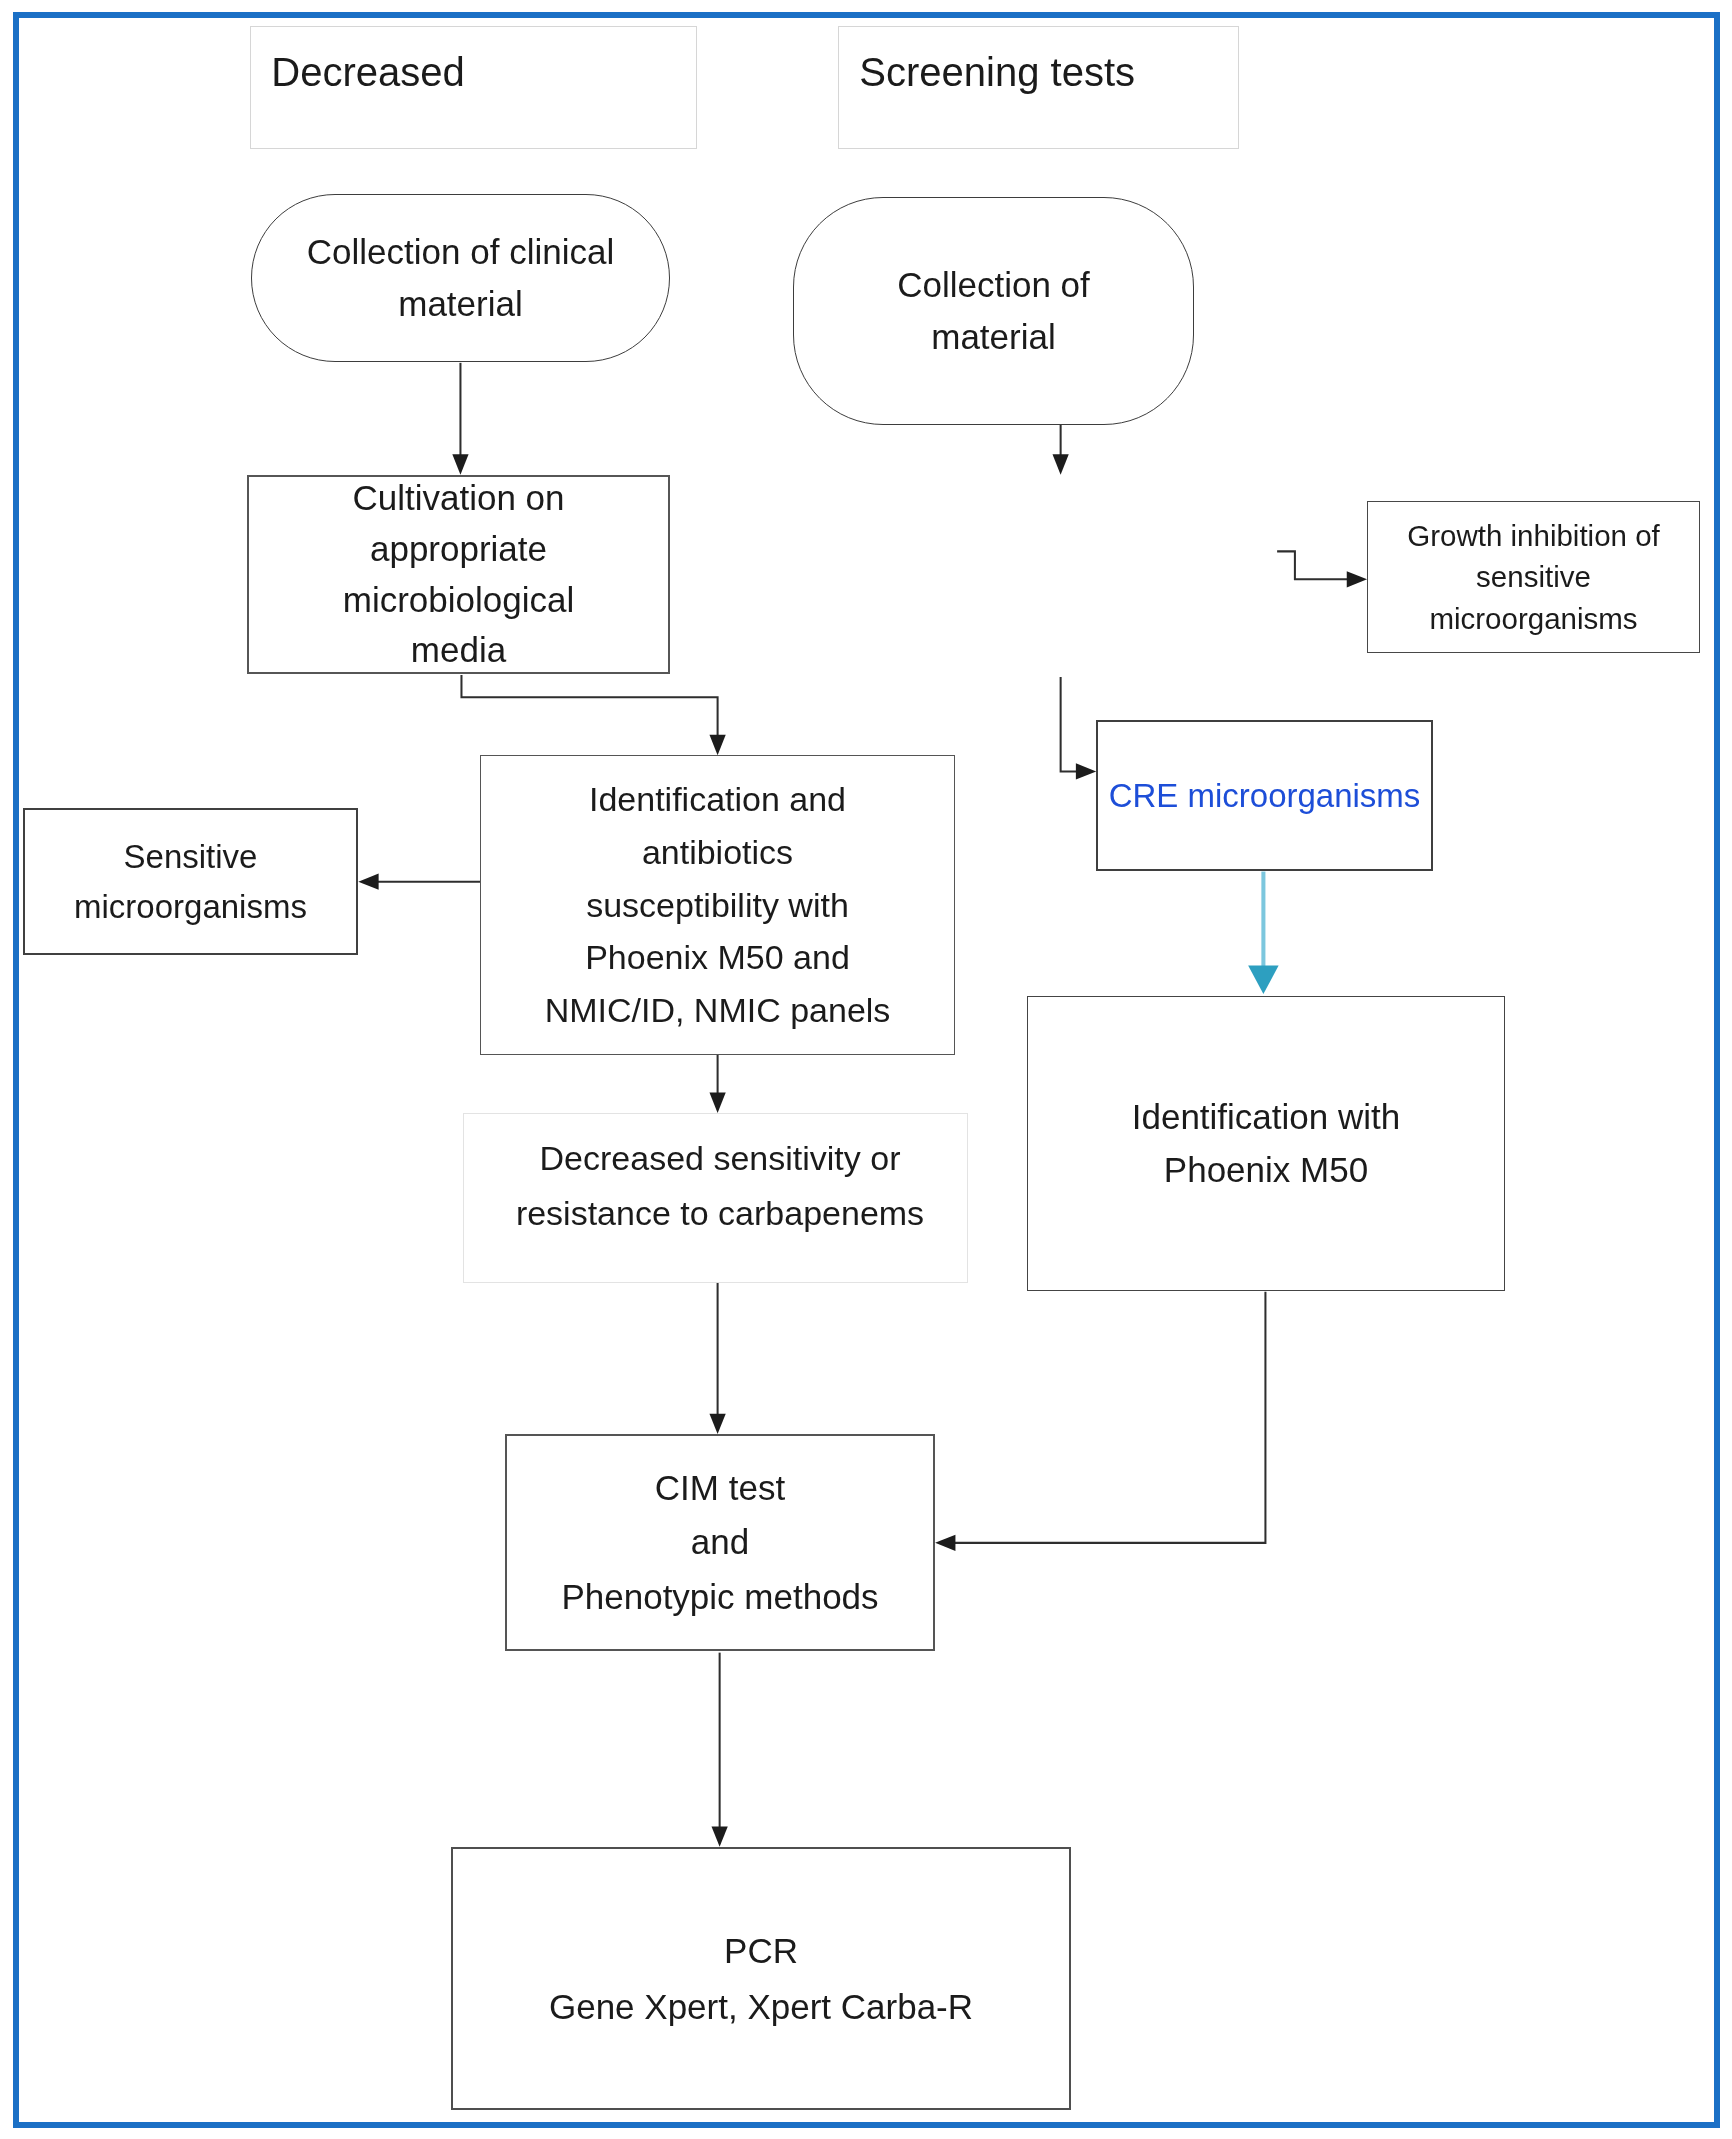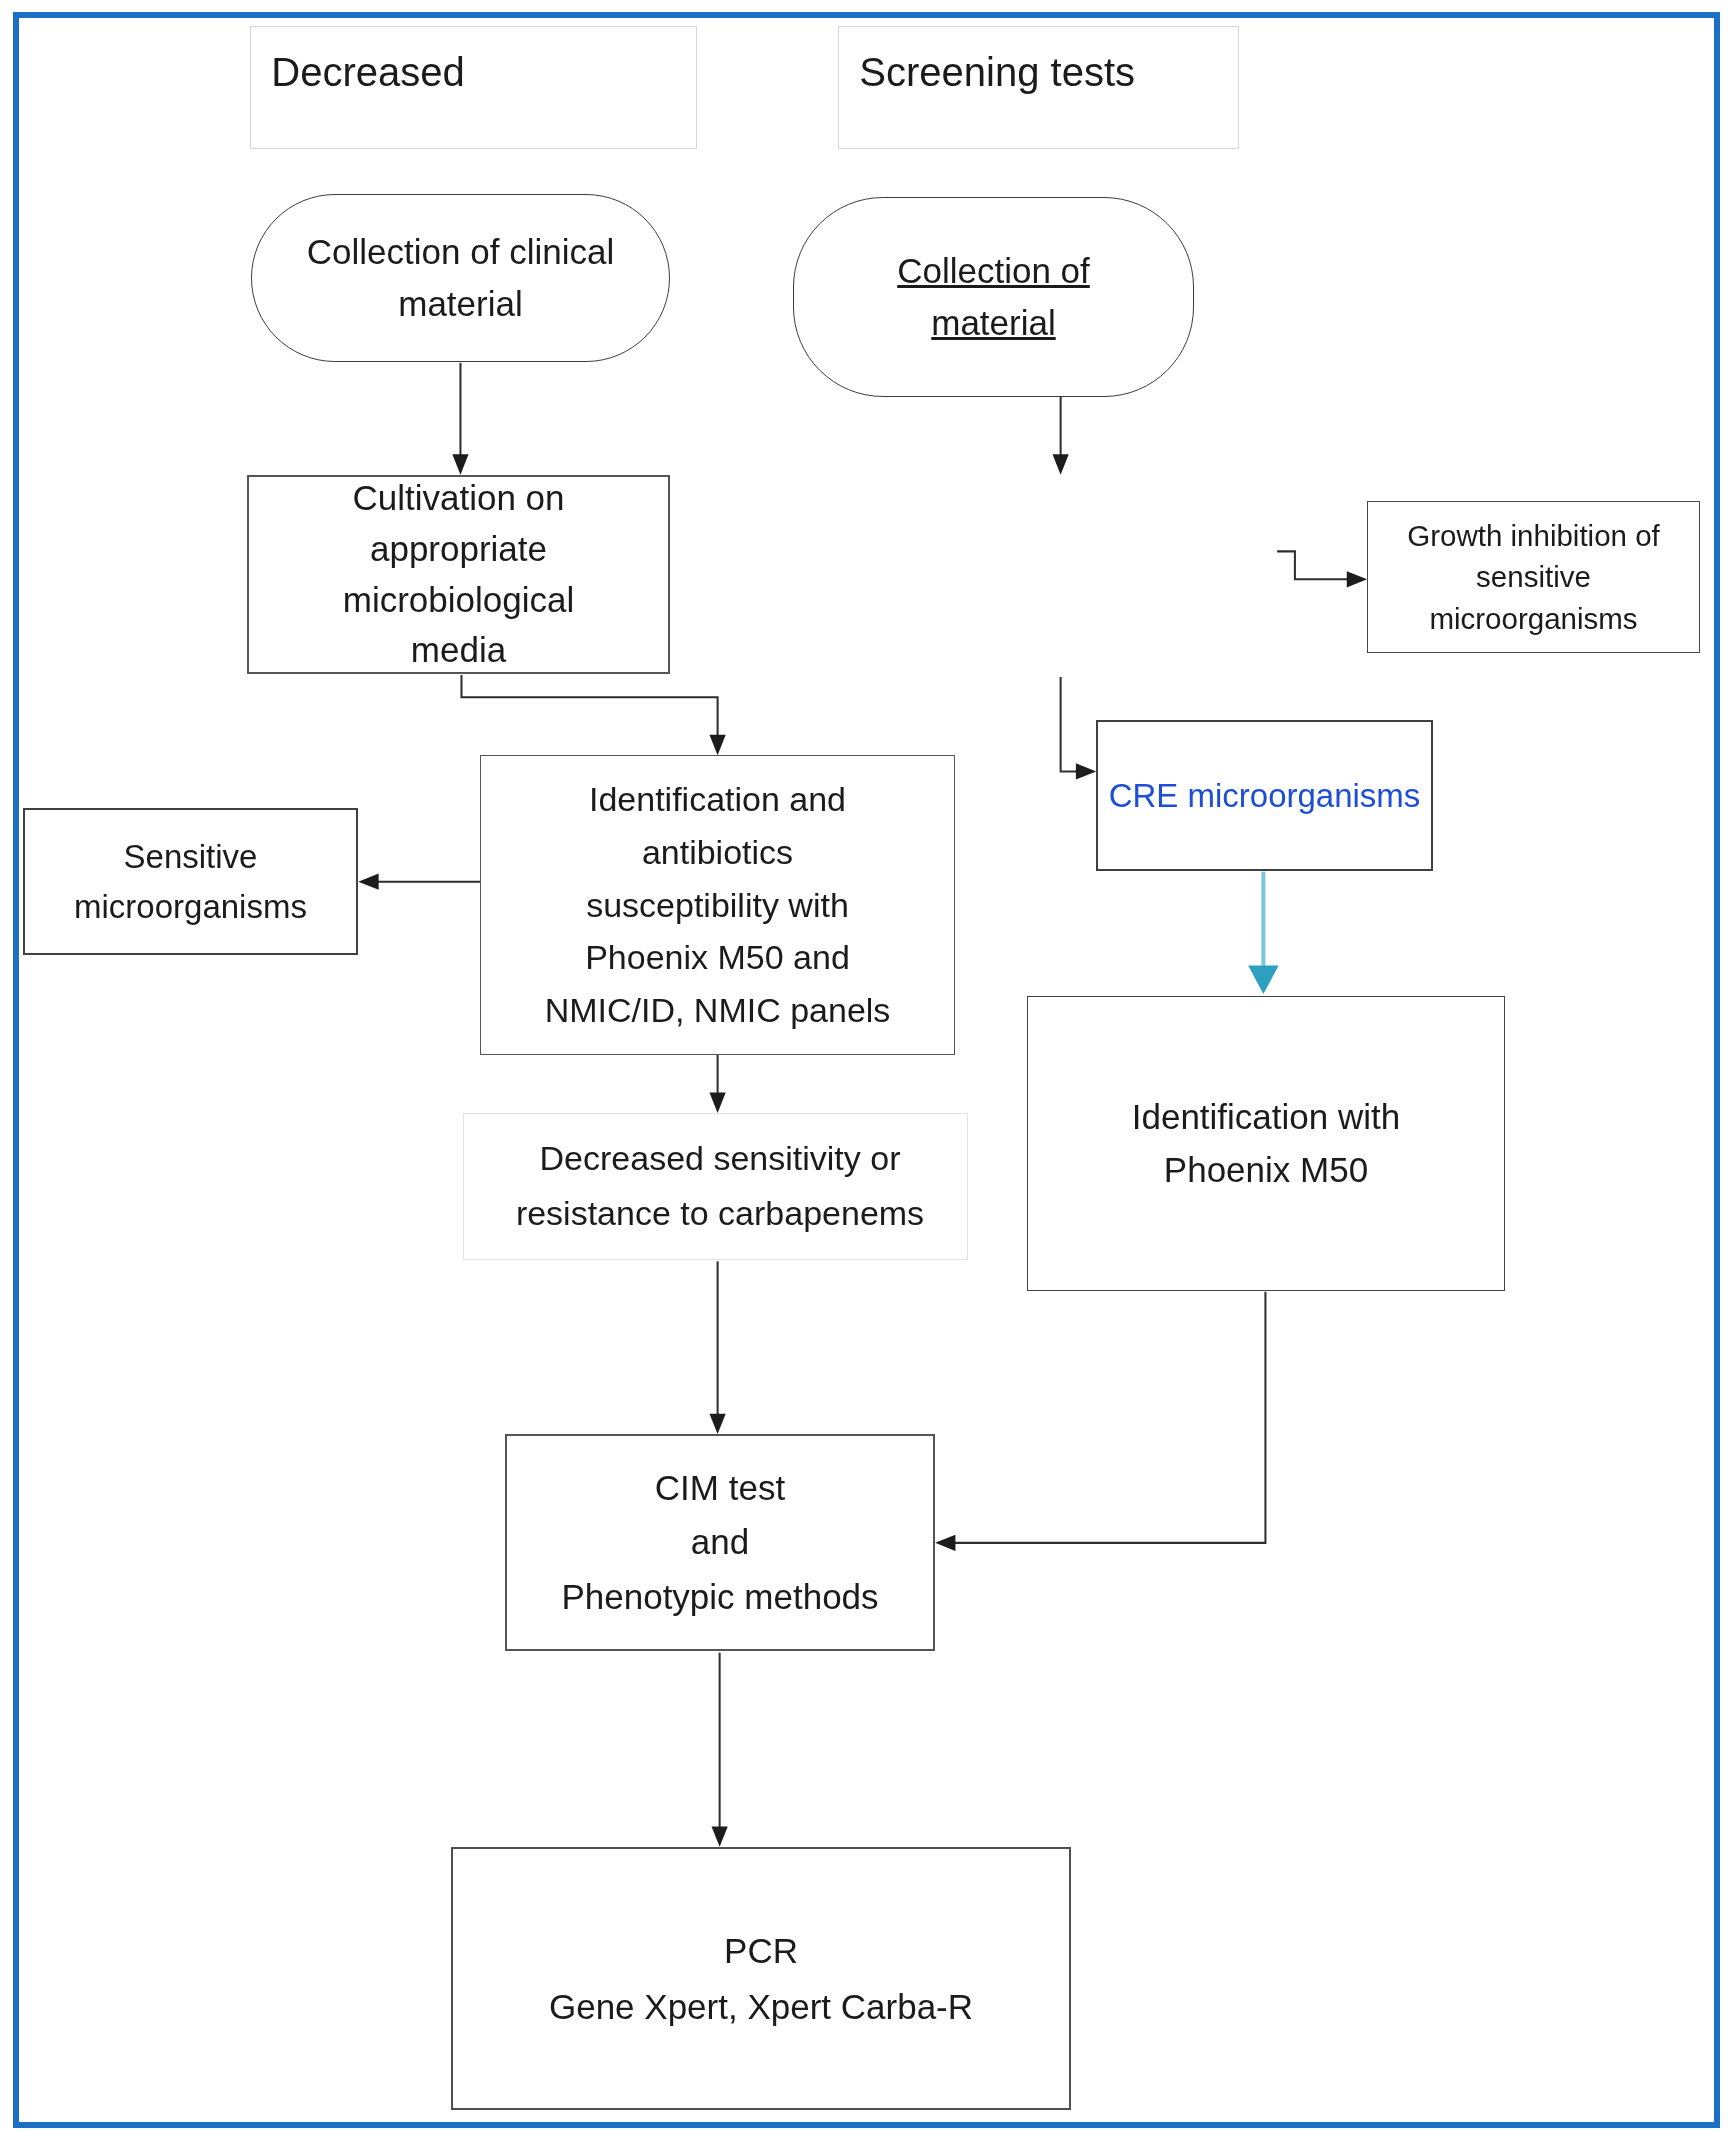--- a/index.html
+++ b/index.html
@@ -9,28 +9,28 @@
   .wires{position:absolute;left:0;top:0;width:1733px;height:2140px;pointer-events:none;}
   .node{position:absolute;background:#ffffff;color:#1b1b1b;white-space:pre-line;
         display:flex;align-items:center;justify-content:center;text-align:center;
         line-height:1.5;box-sizing:border-box;}
   .hdr{border:1.5px solid #d6d6d6;align-items:flex-start;justify-content:flex-start;
        text-align:left;padding:21.3px 10.2px 0 20.3px;font-size:40px;line-height:1.2;}
   .hdr-infections{left:250px;top:26px;width:447px;height:123px;}
   .hdr-screening{left:838px;top:26px;width:401px;height:123px;}
   .oval{border:1.5px solid #3d3d3d;font-size:35px;}
   .oval-clinical{left:251px;top:194px;width:419px;height:168px;border-radius:84px;}
-  .oval-material{left:793px;top:197px;width:401px;height:200px;border-radius:90px;text-decoration:underline;}
+  .oval-material{left:793px;top:197px;width:401px;height:228px;border-radius:90px;}
   .box-cult-appr{left:247px;top:475px;width:423px;height:199px;border:2.5px solid #565656;font-size:35px;line-height:1.45;}
   .box-cult-sel{left:831px;top:475px;width:445px;height:201px;border:2.5px solid #565656;font-size:31.5px;line-height:1.5;}
   .box-growth{left:1367px;top:501px;width:333px;height:152px;border:1.5px solid #484848;font-size:29.5px;line-height:1.4;}
   .box-cre{left:1096px;top:720px;width:337px;height:151px;border:2px solid #3f3f3f;font-size:33px;color:#1d4ed8;}
   .box-sensitive{left:23px;top:808px;width:335px;height:147px;border:2.5px solid #404040;font-size:33px;}
   .box-ident{left:480px;top:755px;width:475px;height:300px;border:1.5px solid #555555;font-size:34px;line-height:1.55;}
-  .box-decr{left:463px;top:1113px;width:505px;height:147px;border:1.5px solid #e3e3e3;font-size:34px;line-height:1.6;align-items:flex-start;padding-top:17.3px;padding-left:9px;}
+  .box-decr{left:463px;top:1113px;width:505px;height:170px;border:1.5px solid #e3e3e3;font-size:34px;line-height:1.6;align-items:flex-start;padding-top:17.3px;padding-left:9px;}
   .box-phoenix{left:1027px;top:996px;width:478px;height:295px;border:1.5px solid #444444;font-size:35px;line-height:1.5;}
   .box-cim{left:505px;top:1434px;width:430px;height:217px;border:2.5px solid #555555;font-size:35px;line-height:1.55;}
   .box-pcr{left:451px;top:1847px;width:620px;height:263px;border:2px solid #4f4f4f;font-size:35px;line-height:1.6;}
 </style>
 </head>
 <body>
 
 <div class="canvas">
 
   <div class="frame"></div>

